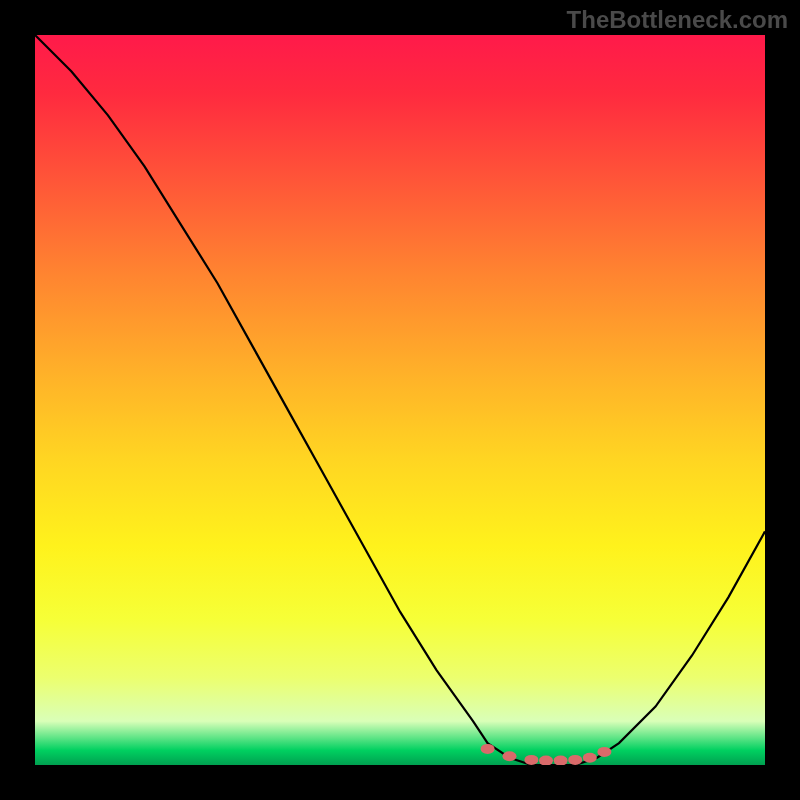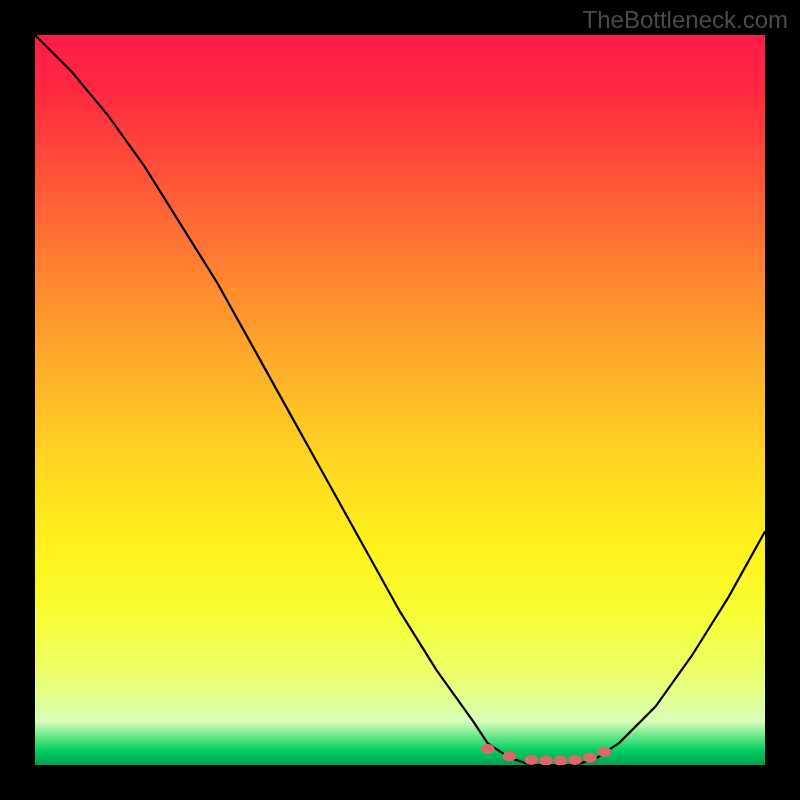--- a/index.html
+++ b/index.html
@@ -9,21 +9,21 @@
     background: #000;
     position: relative;
     font-family: Arial, sans-serif;
   }
   .watermark {
     position: absolute;
     top: 6px;
     right: 12px;
     color: #4a4a4a;
     font-size: 24px;
-    font-weight: 400;
+    font-weight: 700;
     z-index: 10;
   }
   .plot-area {
     position: absolute;
     left: 35px;
     top: 35px;
     width: 730px;
     height: 730px;
     overflow: hidden;
   }

